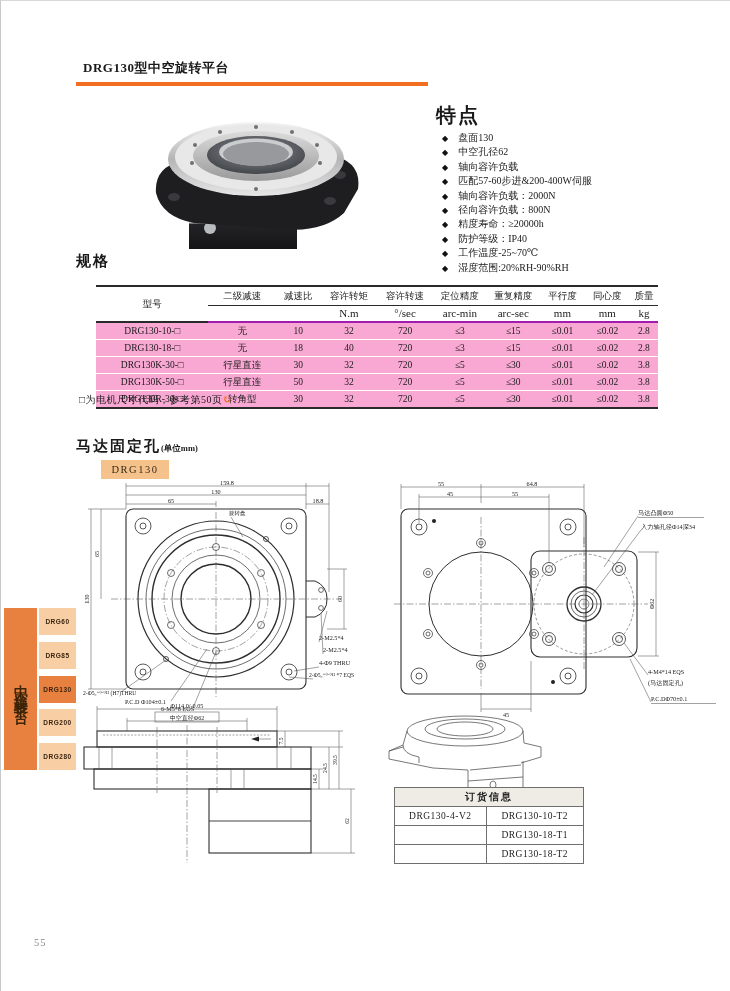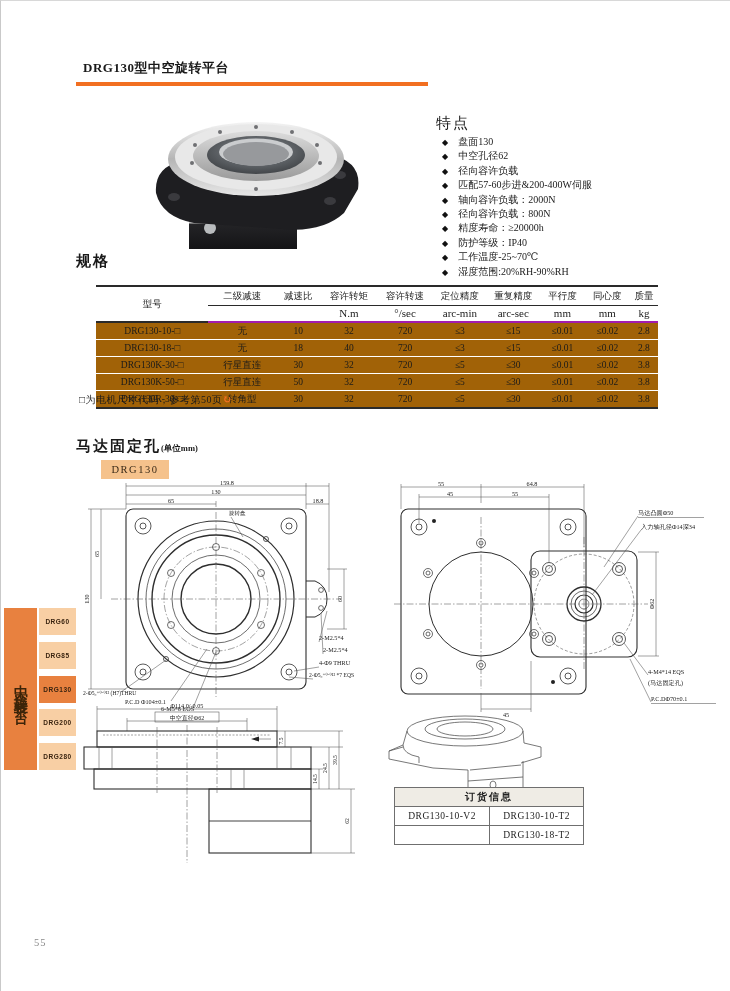--- a/index.html
+++ b/index.html
@@ -10,37 +10,37 @@
     overflow:hidden;
   }
   .abs{position:absolute;}
 
   
   .doc-title{left:82px;top:58px;font-size:13px;font-weight:bold;letter-spacing:.5px;}
   .title-rule{left:75px;top:81px;width:352px;height:4px;background:#F26F21;}
 
   
   .features{left:435px;top:101px;width:290px;}
-  .features .f-title{font-size:15px;font-weight:normal;letter-spacing:2px;margin-bottom:2px;margin-top:12px;}
+  .features .f-title{font-size:20px;font-weight:bold;letter-spacing:2px;margin-bottom:2px;}
   .features ul{list-style:none;margin:0;padding:0;}
   .features li{display:flex;align-items:baseline;font-size:10px;line-height:13.4px;}
   .features .dia{font-size:8px;margin:0 10px 0 6px;color:#111;}
 
   
   .sec-head{font-size:15px;font-weight:bold;letter-spacing:2px;}
   table.spec{
     position:absolute;left:95px;top:284px;width:562px;border-collapse:collapse;
     table-layout:fixed;font-size:9.5px;text-align:center;
     border-top:2px solid #2a2a2a;border-bottom:2px solid #2a2a2a;
   }
   .spec th{font-weight:normal;padding:3px 0 2px 0;background:#fff;}
   .spec tr.names th.u{border-bottom:1px solid #2a2a2a;margin-top:16px;}
   .spec tr.units th{border-bottom:2px solid #a21caf;font-size:11px;padding:1px 0 2px 0;}
   .spec th.model{border-bottom:2px solid #2a2a2a;}
-  .spec tbody td{background:#a16207;border-bottom:1.5px solid #fff;padding:1.5px 0;margin-left:24px;}
+  .spec tbody td{background:#f9a8d4;border-bottom:1.5px solid #fff;padding:1.5px 0;margin-left:24px;}
   .spec tbody tr:last-child td{border-bottom:none;}
   .footnote{left:78px;top:392px;font-size:10px;letter-spacing:.5px;}
   .refresh{color:#F26F21;font-weight:bold;font-size:11px;}
 
   
   .mech-head{left:75px;top:436px;}
   .unit-note{font-size:8.5px;font-weight:bold;letter-spacing:0;}
   .model-tag{
     left:100px;top:459px;width:68px;height:19px;background:#F5C28C;
     font-size:10.5px;letter-spacing:1.5px;color:#3a2a18;
@@ -142,21 +142,21 @@
       <li>
           <span class="dia">◆</span>
           <span>盘面130</span>
         </li>
       <li>
           <span class="dia">◆</span>
           <span>中空孔径62</span>
         </li>
       <li>
           <span class="dia">◆</span>
-          <span>径向容许负载</span>
+          <span>轴向容许负载</span>
         </li>
       <li>
           <span class="dia">◆</span>
           <span>匹配57-60步进&amp;200-400W伺服</span>
         </li>
       <li>
           <span class="dia">◆</span>
           <span>轴向容许负载：2000N</span>
         </li>
       <li>
@@ -534,22 +534,26 @@
   </svg>
 
   <table class="order">
     <thead>
       <tr>
           <th colspan="2">订货信息</th>
         </tr>
     </thead>
     <tbody>
       <tr>
-          <td>DRG130-10-V2</td>
+          <td>DRG130-4-V2</td>
           <td>DRG130-10-T2</td>
+        </tr>
+      <tr>
+          <td></td>
+          <td>DRG130-18-T1</td>
         </tr>
       <tr>
           <td></td>
           <td>DRG130-18-T2</td>
         </tr>
     </tbody>
   </table>
 
   <div class="abs side-block">
     <span>中空旋转平台</span>

